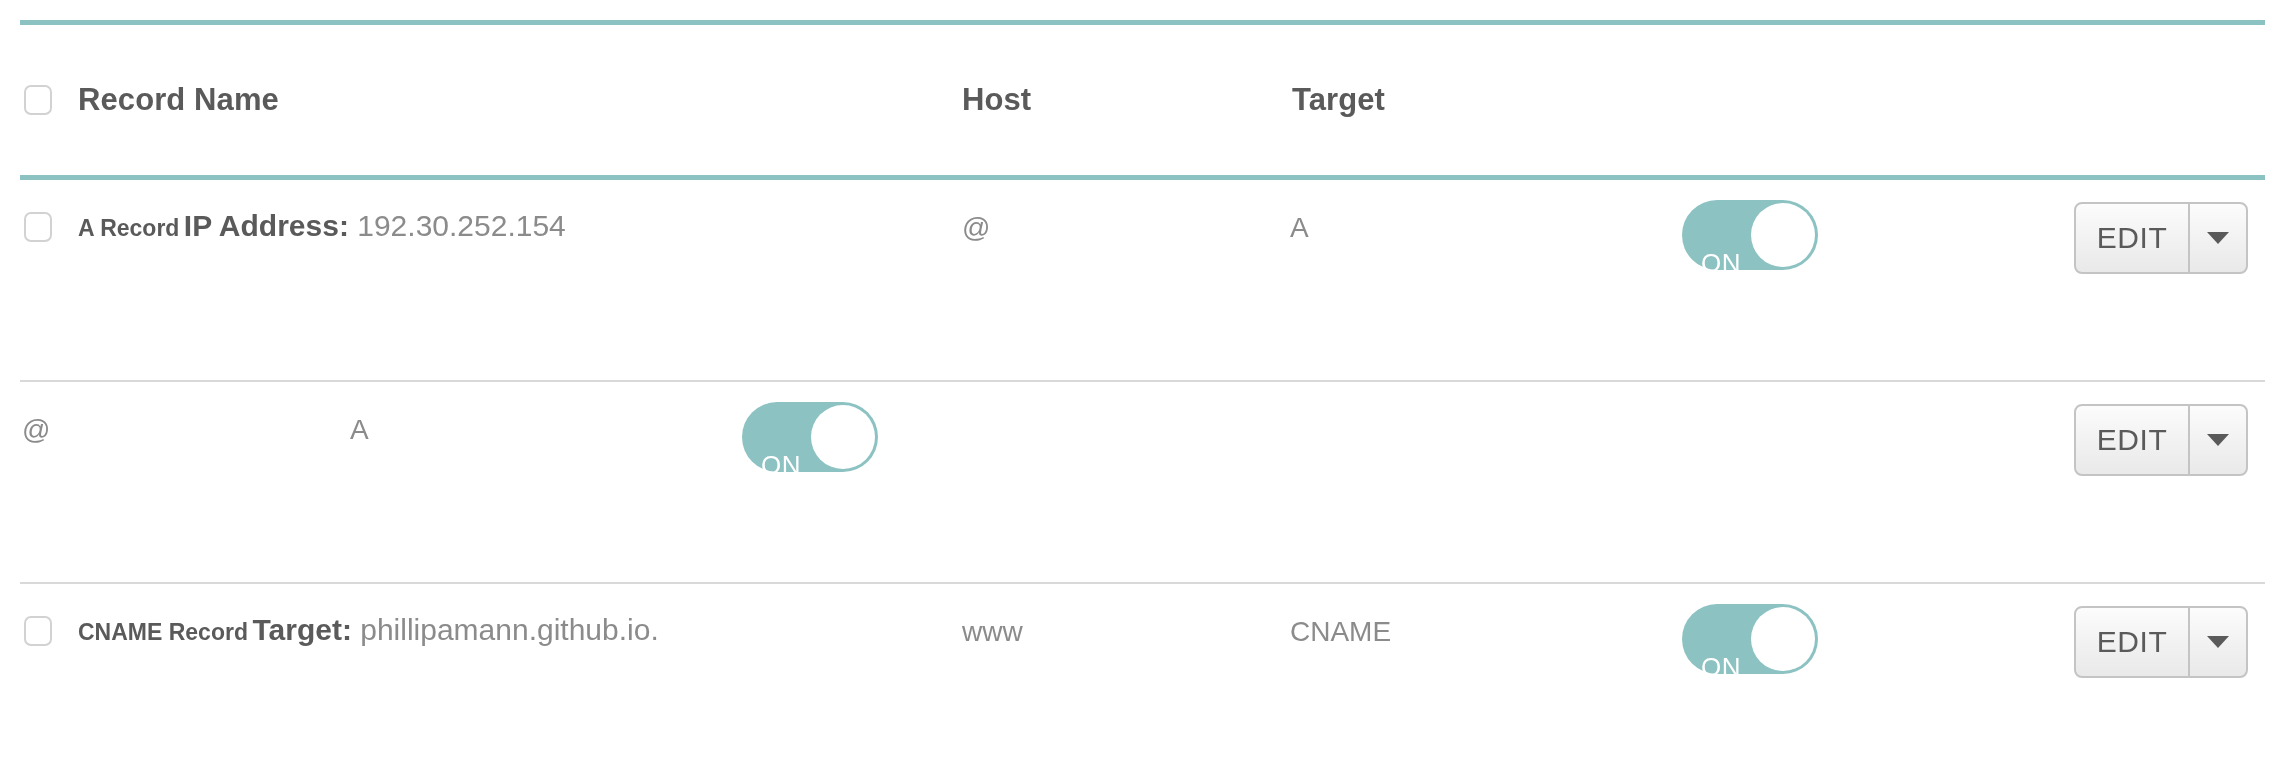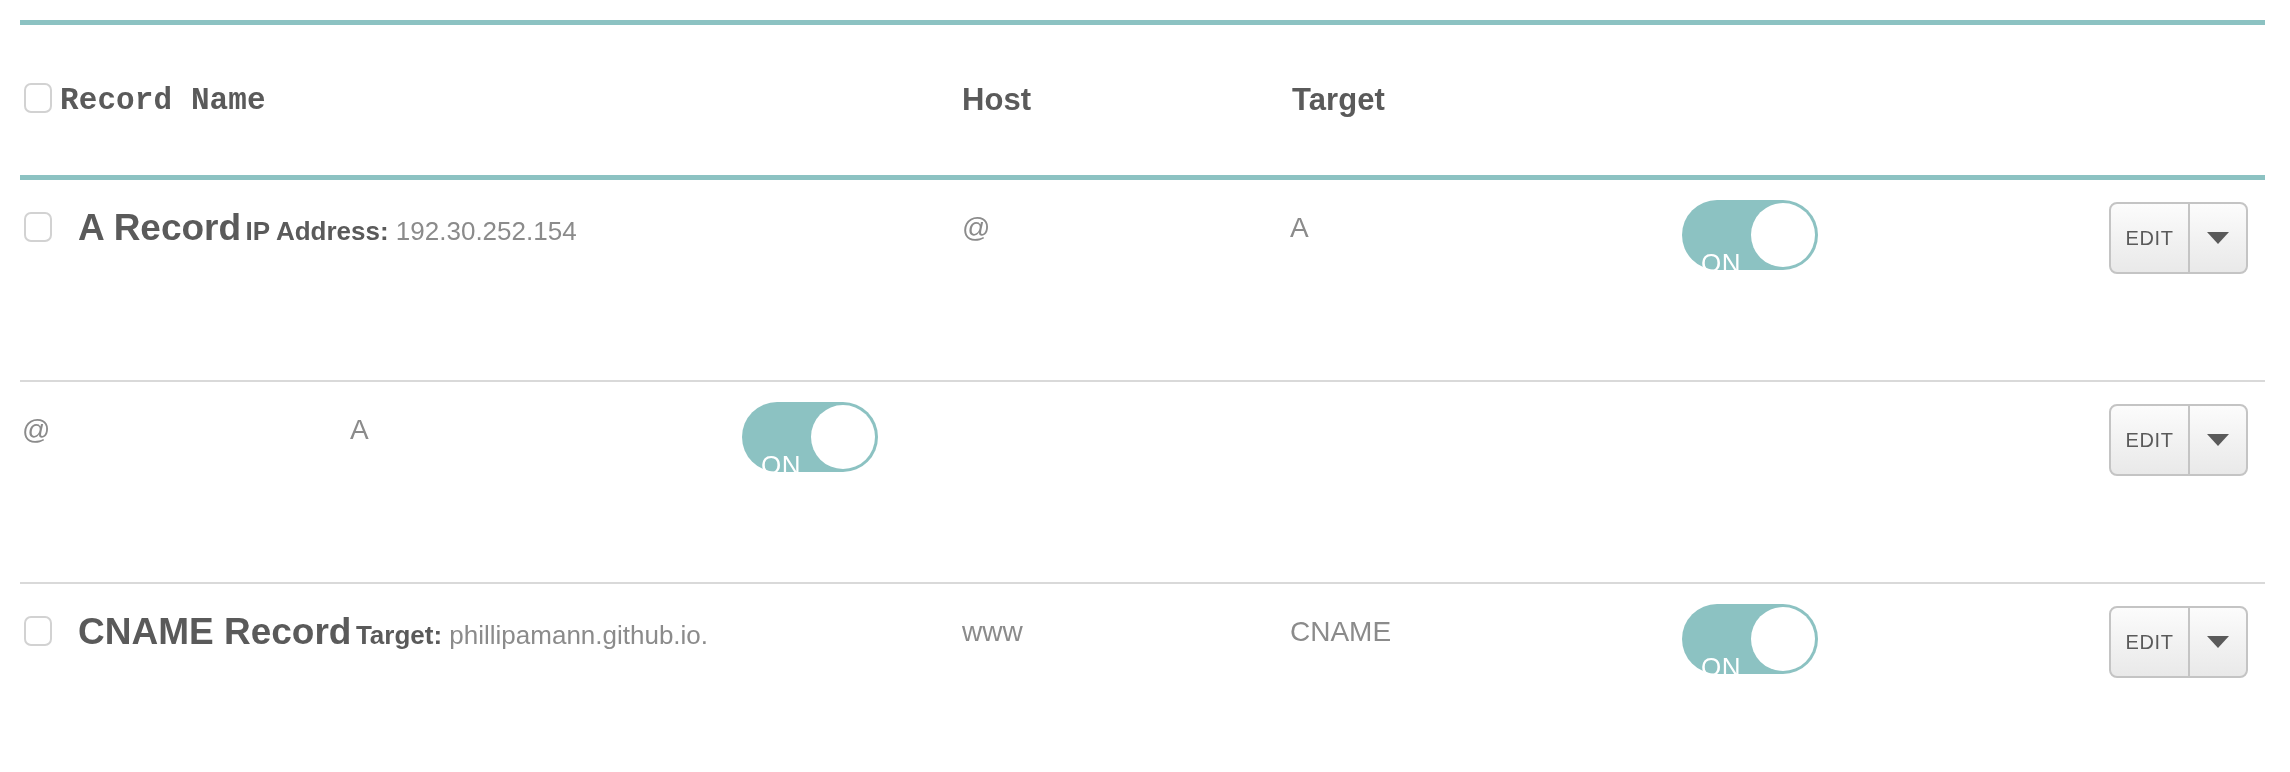--- a/index.html
+++ b/index.html
@@ -68,23 +68,23 @@
   }
 
   
   .header-row {
     height: 150px;
     align-items: center;
   }
 
   .header-name-wrap {
     display: flex;
-    gap: 8px;
+    align-items: center;
+    gap: 26px;
     padding-left: 4px;
-    font-family: Liberation Mono, monospace;
   }
 
   .header-text {
     font-size: 31px;
     font-weight: bold;
     color: #5a5a5a;
     letter-spacing: .1px;
     font-stretch: semi-condensed;
     white-space: nowrap;
   }
@@ -102,31 +102,31 @@
   .name-block {
     display: flex;
     align-items: flex-start;
     gap: 26px;
     padding-left: 4px;
   }
 
   .name-texts { display: block; }
 
   .record-title {
-    font-size: 37px;
+    font-size: 23px;
     font-weight: bold;
     color: #5a5a5a;
     line-height: 32px;
     white-space: nowrap;
     font-stretch: semi-condensed;
   }
 
   .record-detail {
     margin-top: 17px;
-    font-size: 26px;
+    font-size: 30px;
     color: #8b8b8b;
     line-height: 28px;
     white-space: nowrap;
     font-stretch: semi-condensed;
   }
 
   .record-detail .detail-label {
     font-weight: bold;
     color: #5a5a5a;
   }
@@ -185,25 +185,25 @@
     top: -10px;
     display: flex;
     height: 72px;
     border: 2px solid #c4c4c4;
     border-radius: 8px;
     overflow: hidden;
     background: linear-gradient(to bottom, #fcfcfc 0%, #f2f2f2 50%, #e9e9e9 100%);
   }
 
   .btn-edit {
-    width: 79px;
+    width: 114px;
     display: flex;
     align-items: center;
     justify-content: center;
-    font-size: 20px;
+    font-size: 30px;
     color: #5a5a5a;
     letter-spacing: .6px;
     border-right: 2px solid #c4c4c4;
     cursor: pointer;
     font-stretch: semi-condensed;
     background: transparent;
   }
 
   .btn-caret {
     width: 56px;

